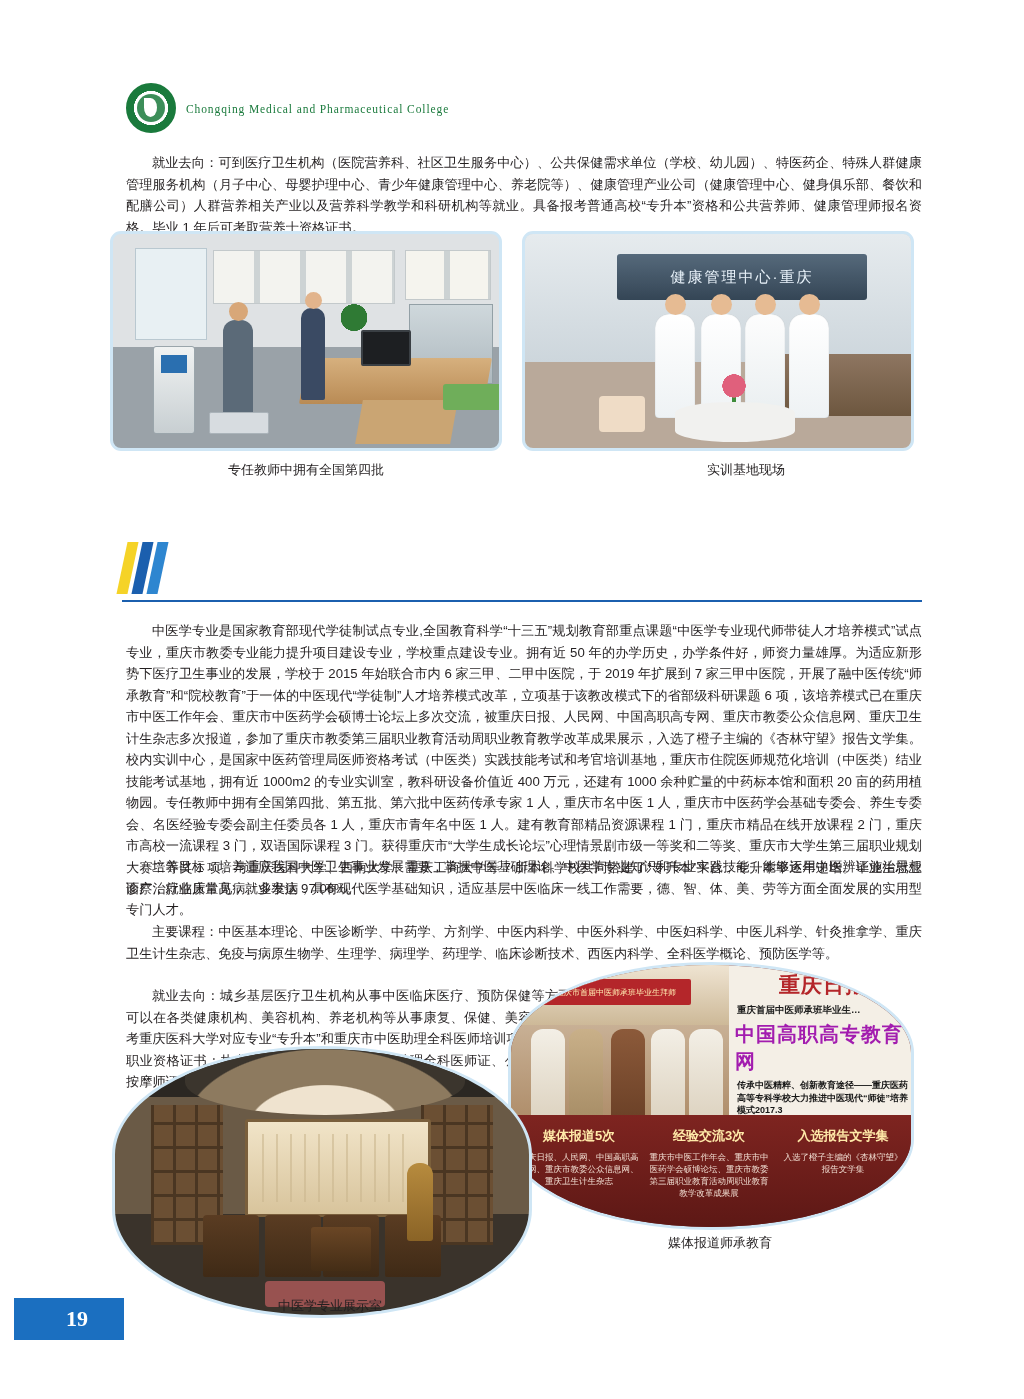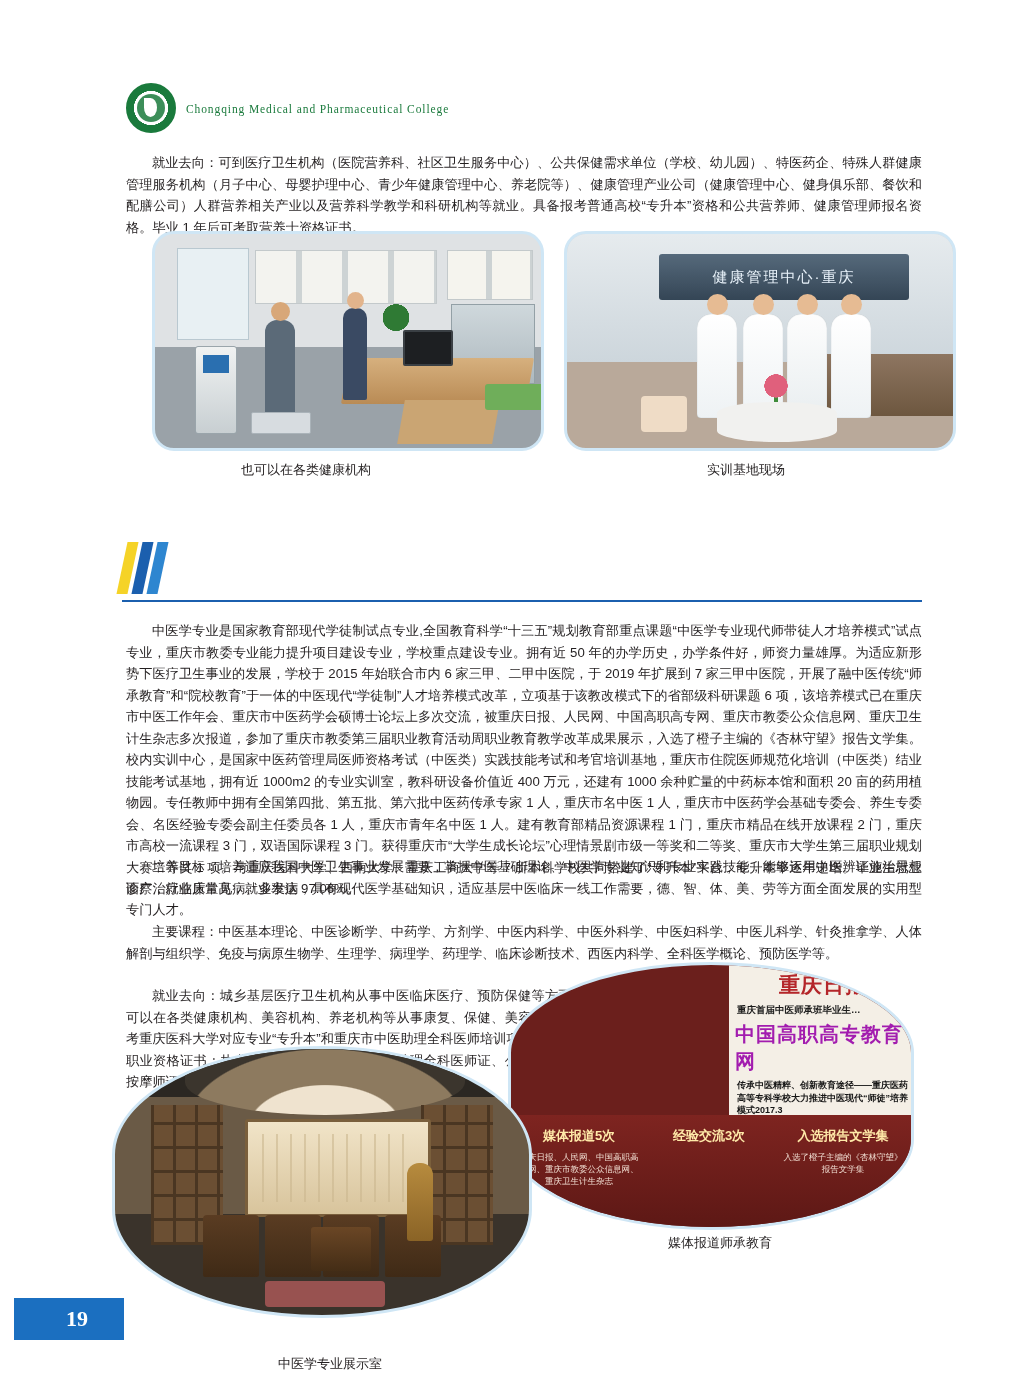--- a/index.html
+++ b/index.html
@@ -90,24 +90,23 @@
   
   #top-para {
     left: 126px;
     top: 152px;
     width: 796px;
   }
 
   .photo {
     position: absolute;
     border: 3px solid #cfe6f5;
-    border-radius: 22px;
+    border-radius: 11px;
     overflow: hidden;
     box-sizing: border-box;
-    margin-left: 42px;
   }
   .photo-caption {
     position: absolute;
     font-size: 13px;
     color: #231f20;
     text-align: center;
   }
 
   
   #photo-software {
@@ -464,21 +463,21 @@
   #photo-showroom .statue {
     position: absolute; right: 96px; bottom: 74px; width: 26px; height: 78px;
     background: linear-gradient(#b78b3e,#8a6326);
     border-radius: 12px 12px 3px 3px;
   }
   #photo-showroom .floor-red {
     position: absolute; left: 150px; bottom: 8px; width: 120px; height: 26px;
     background: #b05a5a; border-radius: 4px; opacity: .8;
   }
 
-  #cap-showroom { left: 180px; top: 1355px; width: 300px; }
+  #cap-showroom { left: 180px; top: 1297px; width: 300px; }
 
   
   .page-tab {
     position: absolute;
     left: 14px;
     top: 1298px;
     width: 110px;
     height: 42px;
     background: #1b6fc0;
   }
@@ -512,21 +511,21 @@
   <div class="machine"></div>
   <div class="person-b"></div>
   <div class="desk"></div>
   <div class="desk-leg"></div>
   <div class="monitor"></div>
   <div class="plant"></div>
   <div class="person-a"></div>
   <div class="greenmat"></div>
   <div class="floorbox"></div>
 </div>
-<div class="photo-caption" id="cap-software">也可以在各类健康机构</div>
+<div class="photo-caption" id="cap-software">专任教师中拥有全国第四批</div>
 
 <div class="photo" id="photo-base">
   <div class="wall"></div>
   <div class="signboard">健康管理中心·重庆</div>
   <div class="counter"></div>
   <div class="nurse n1"></div>
   <div class="nurse n2"></div>
   <div class="nurse n3"></div>
   <div class="nurse n4"></div>
   <div class="table"></div>
@@ -539,37 +538,47 @@
   <div class="title-bars">
     <i class="bar-y"></i>
     <i class="bar-b1"></i>
     <i class="bar-b2"></i>
   </div>
   <div class="title-rule"></div>
 </div>
 
 <div class="para indent" id="p-intro">中医学专业是国家教育部现代学徒制试点专业,全国教育科学“十三五”规划教育部重点课题“中医学专业现代师带徒人才培养模式”试点专业，重庆市教委专业能力提升项目建设专业，学校重点建设专业。拥有近 50 年的办学历史，办学条件好，师资力量雄厚。为适应新形势下医疗卫生事业的发展，学校于 2015 年始联合市内 6 家三甲、二甲中医院，于 2019 年扩展到 7 家三甲中医院，开展了融中医传统“师承教育”和“院校教育”于一体的中医现代“学徒制”人才培养模式改革，立项基于该教改模式下的省部级科研课题 6 项，该培养模式已在重庆市中医工作年会、重庆市中医药学会硕博士论坛上多次交流，被重庆日报、人民网、中国高职高专网、重庆市教委公众信息网、重庆卫生计生杂志多次报道，参加了重庆市教委第三届职业教育活动周职业教育教学改革成果展示，入选了橙子主编的《杏林守望》报告文学集。校内实训中心，是国家中医药管理局医师资格考试（中医类）实践技能考试和考官培训基地，重庆市住院医师规范化培训（中医类）结业技能考试基地，拥有近 1000m2 的专业实训室，教科研设备价值近 400 万元，还建有 1000 余种贮量的中药标本馆和面积 20 亩的药用植物园。专任教师中拥有全国第四批、第五批、第六批中医药传承专家 1 人，重庆市名中医 1 人，重庆市中医药学会基础专委会、养生专委会、名医经验专委会副主任委员各 1 人，重庆市青年名中医 1 人。建有教育部精品资源课程 1 门，重庆市精品在线开放课程 2 门，重庆市高校一流课程 3 门，双语国际课程 3 门。获得重庆市“大学生成长论坛”心理情景剧市级一等奖和二等奖、重庆市大学生第三届职业规划大赛二等奖 1 项。与重庆医科大学、西南大学、重庆工商大学等 7 所本科学校共同搭建了“专升本”平台，专升本率逐年递增。毕业生就业面广，就业质量高，就业率达 97.06%。</div>
 <div class="para indent" id="p-goal">培养目标：培养适应我国中医卫生事业发展需要，掌握中医基础理论、中医学专业知识和专业实践技能，能够运用中医辨证施治思想诊察治疗临床常见病、多发病，具有现代医学基础知识，适应基层中医临床一线工作需要，德、智、体、美、劳等方面全面发展的实用型专门人才。</div>
-<div class="para indent" id="p-courses">主要课程：中医基本理论、中医诊断学、中药学、方剂学、中医内科学、中医外科学、中医妇科学、中医儿科学、针灸推拿学、人体解剖与组织学、免疫与病原生物学、生理学、病理学、药理学、临床诊断技术、西医内科学、全科医学概论、预防医学等。</div>
+<div class="para indent" id="p-courses">主要课程：中医基本理论、中医诊断学、中药学、方剂学、中医内科学、中医外科学、中医妇科学、中医儿科学、针灸推拿学、重庆卫生计生杂志、免疫与病原生物学、生理学、病理学、药理学、临床诊断技术、西医内科学、全科医学概论、预防医学等。</div>
 <div class="para indent" id="p-jobs">就业去向：城乡基层医疗卫生机构从事中医临床医疗、预防保健等方面工作，也可以在各类健康机构、美容机构、养老机构等从事康复、保健、美容等工作。具备报考重庆医科大学对应专业“专升本”和重庆市中医助理全科医师培训项目资格。可考取的职业资格证书：执业中（助理）医师证、中医助理全科医师证、公共营养师证、推拿按摩师证等。</div>
 
 <div id="media-collage">
+  <div class="m-photo">
+    <div class="hall"></div>
+    <div class="banner">重庆市首届中医师承班毕业生拜师</div>
+    <div class="fig f1"></div>
+    <div class="fig f2"></div>
+    <div class="fig f3"></div>
+    <div class="fig f4"></div>
+    <div class="fig f5"></div>
+  </div>
   <div class="paper">
     <div class="masthead">重庆日报</div>
     <div class="head1">重庆首届中医师承班毕业生…</div>
     <div class="masthead2">中国高职高专教育网</div>
     <div class="head2">传承中医精粹、创新教育途径——重庆医药高等专科学校大力推进中医现代“师徒”培养模式2017.3</div>
   </div>
   <div class="bottom-band">
     <div class="stat s1">
       <div class="st-title">媒体报道5次</div>
       <div class="st-desc">重庆日报、人民网、中国高职高专网、重庆市教委公众信息网、重庆卫生计生杂志</div>
     </div>
     <div class="stat s2">
       <div class="st-title">经验交流3次</div>
+      <div class="st-desc">重庆市中医工作年会、重庆市中医药学会硕博论坛、重庆市教委第三届职业教育活动周职业教育教学改革成果展</div>
     </div>
     <div class="stat s3">
       <div class="st-title">入选报告文学集</div>
       <div class="st-desc">入选了橙子主编的《杏林守望》报告文学集</div>
     </div>
   </div>
 </div>
 <div class="photo-caption" id="cap-media">媒体报道师承教育</div>
 
 <div id="photo-showroom">

